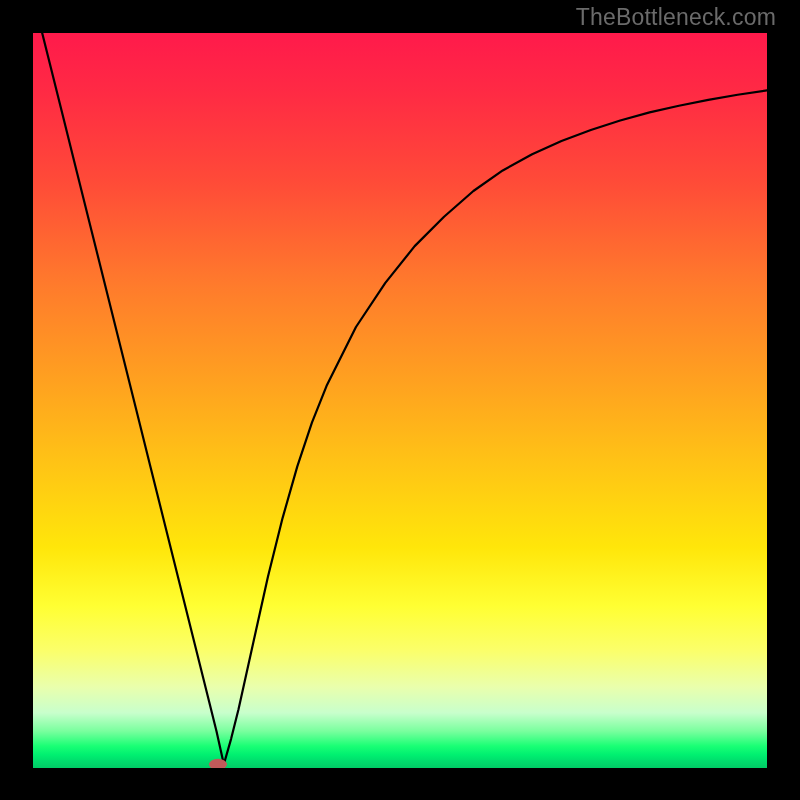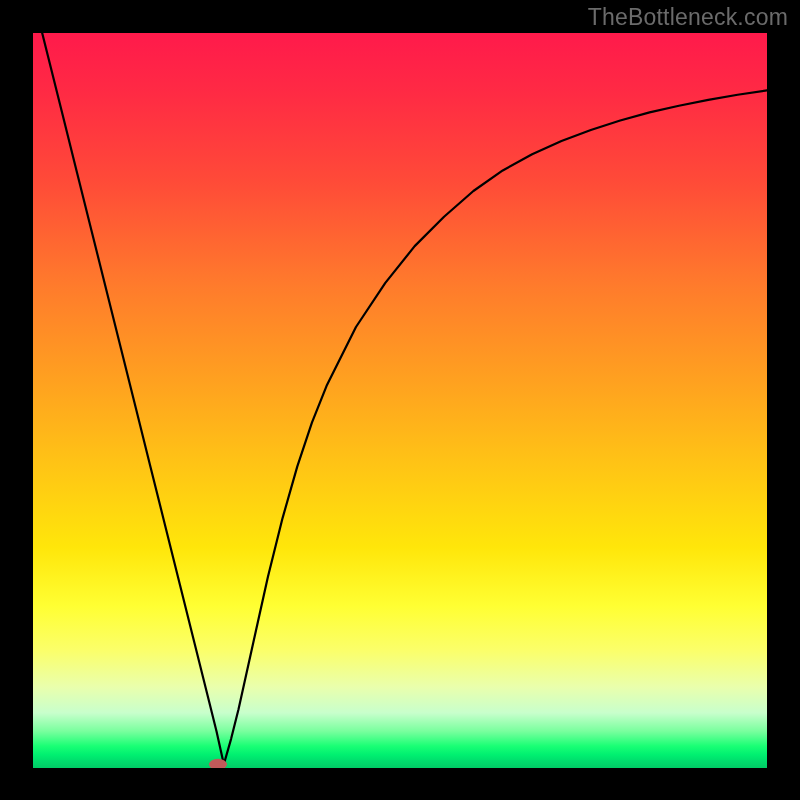--- a/index.html
+++ b/index.html
@@ -48,21 +48,21 @@
   }
   .curve-svg {
     position: absolute;
     inset: 0;
     width: 100%;
     height: 100%;
   }
   .watermark {
     position: absolute;
     top: 4px;
-    right: 12px;
+    right: 24px;
     color: #6b6b6b;
     font-size: 23px;
     font-weight: 400;
     letter-spacing: 0.2px;
     user-select: none;
   }
 </style>
 </head>
 <body>
 

